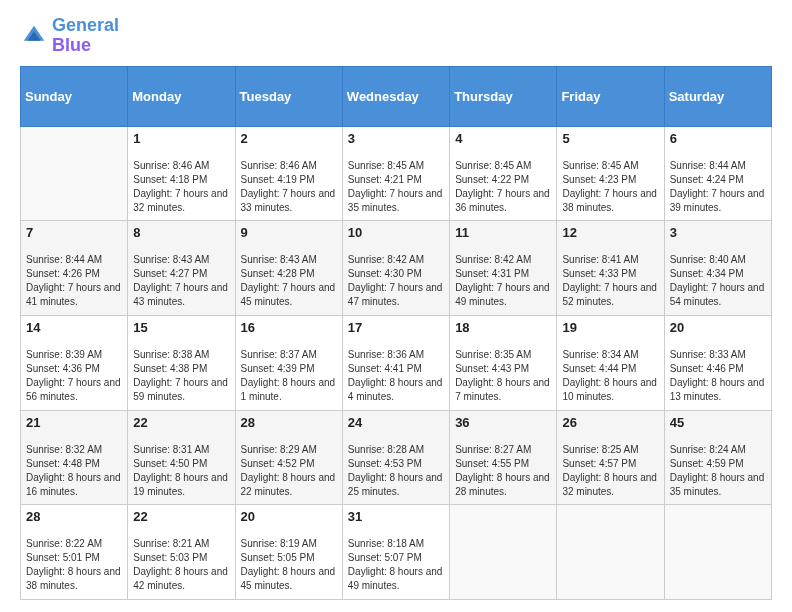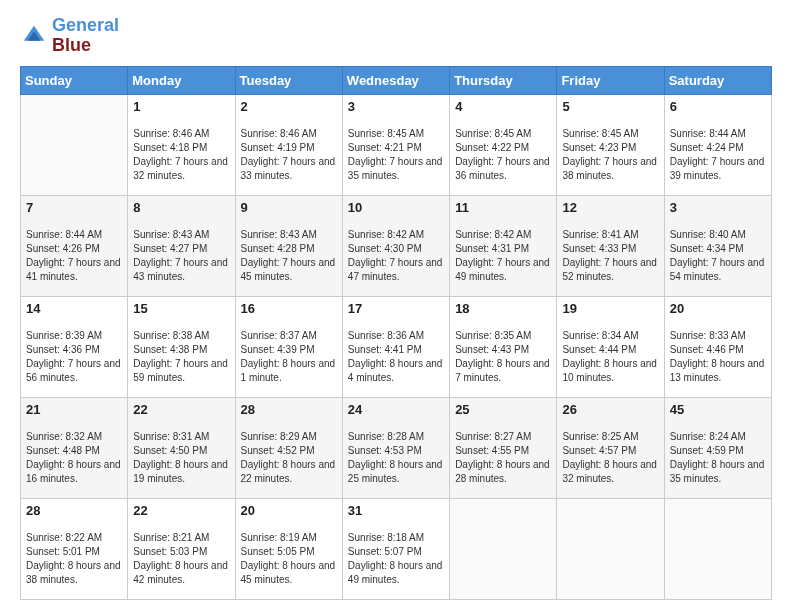--- a/index.html
+++ b/index.html
@@ -59,21 +59,21 @@
       border: 1px solid #ccc;
       border-collapse: collapse;
       width: 100%;
       table-layout: fixed;
     }
     .calendar th {
       background-color: #4a90d9;
       color: #fff;
       font-size: 13px;
       font-weight: bold;
-      padding: 6px 4px;
+      padding: 22px 4px;
       text-align: left;
       border: 1px solid #3a7bc8;
     }
     .calendar td {
       border: 1px solid #ccc;
       vertical-align: top;
       padding: 4px 5px;
       font-size: 10.5px;
       color: #333;
       height: 84px;
@@ -103,21 +103,21 @@
 
 <div class="page">
   <div class="header">
     <div class="logo">
       <svg class="logo-icon" viewBox="0 0 30 30">
         <polygon points="15,4 26,20 4,20" fill="#4a90d9"></polygon>
         <polygon points="15,10 22,20 8,20" fill="#2a6aaa"></polygon>
       </svg>
       <div class="logo-text">
         <div><span>General</span></div>
-        <div style="color:#7f1d1d">Blue</div>
+        <div style="color:#8b5cf6">Blue</div>
       </div>
     </div>
     <div class="title-block">
       <div class="month-title"></div>
       <div class="location"></div>
     </div>
   </div>
 
   <table class="calendar">
     <thead>
@@ -230,21 +230,21 @@
           </td>
           <td>
             <span class="day-number">28</span>
             <div class="day-detail">Sunrise: 8:29 AM<br>Sunset: 4:52 PM<br>Daylight: 8 hours and 22 minutes.</div>
           </td>
           <td>
             <span class="day-number">24</span>
             <div class="day-detail">Sunrise: 8:28 AM<br>Sunset: 4:53 PM<br>Daylight: 8 hours and 25 minutes.</div>
           </td>
           <td>
-            <span class="day-number">25</span>
+            <span class="day-number">36</span>
             <div class="day-detail">Sunrise: 8:27 AM<br>Sunset: 4:55 PM<br>Daylight: 8 hours and 28 minutes.</div>
           </td>
           <td>
             <span class="day-number">26</span>
             <div class="day-detail">Sunrise: 8:25 AM<br>Sunset: 4:57 PM<br>Daylight: 8 hours and 32 minutes.</div>
           </td>
           <td>
             <span class="day-number">45</span>
             <div class="day-detail">Sunrise: 8:24 AM<br>Sunset: 4:59 PM<br>Daylight: 8 hours and 35 minutes.</div>
           </td>

